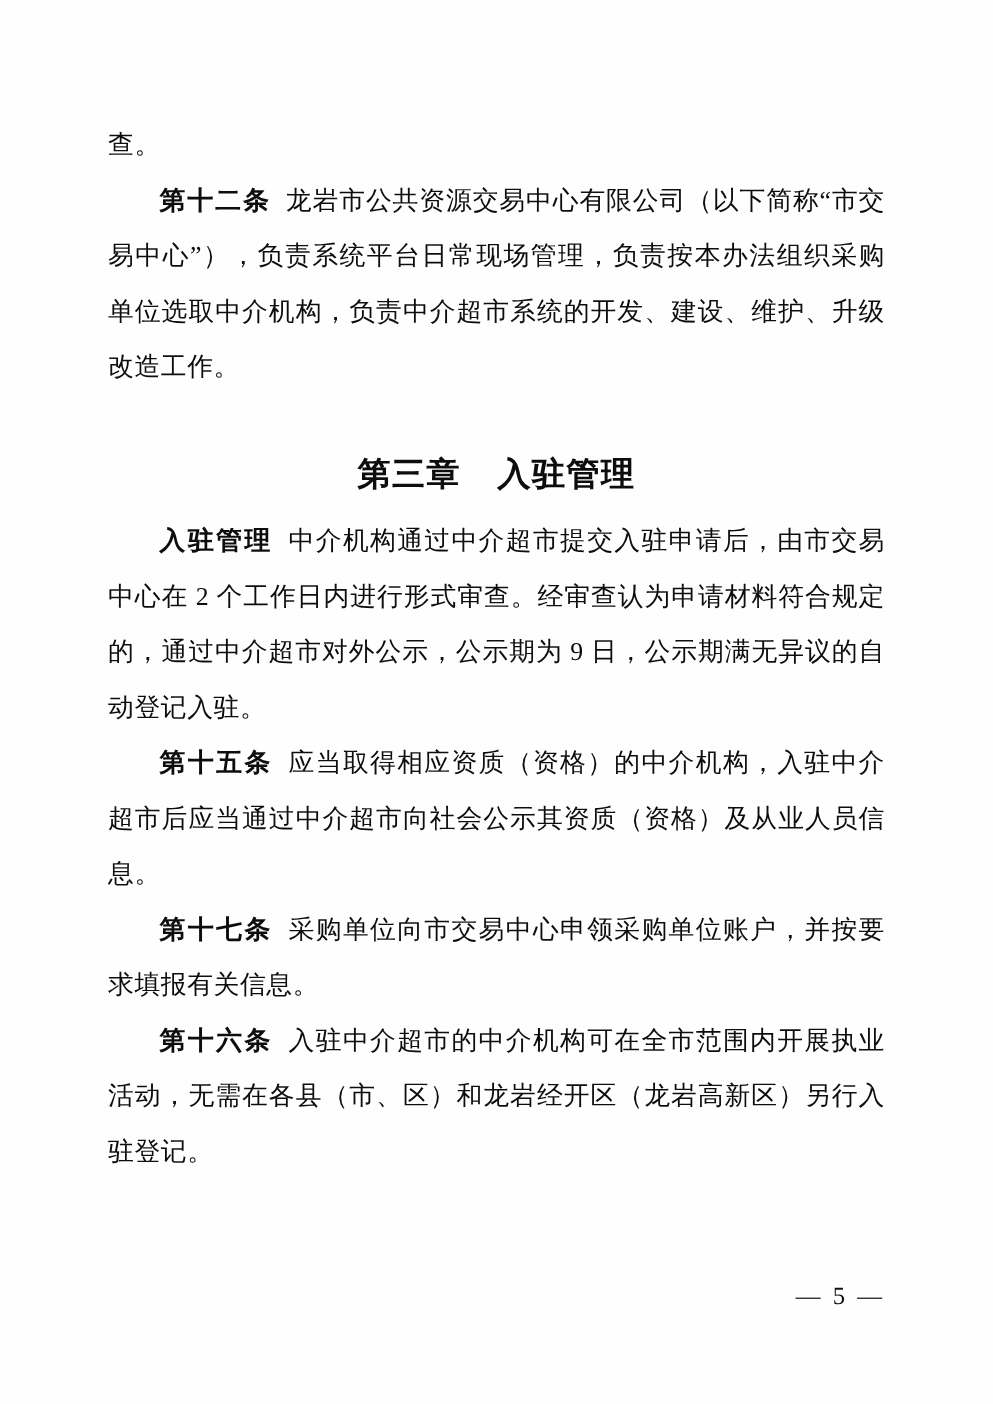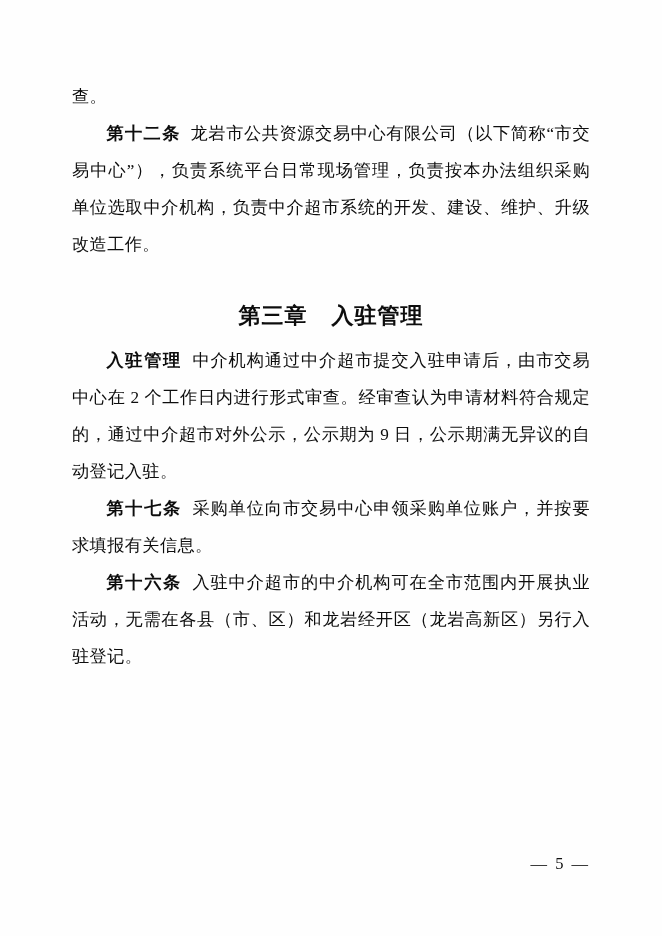--- a/index.html
+++ b/index.html
@@ -82,20 +82,23 @@
 
     <div class="chapter-title">
       <span>第三章</span><span class="sep"></span><span>入驻管理</span>
     </div>
 
 
     <p class="para indent">
       <span class="art-label">入驻管理</span><span>&nbsp;&nbsp;</span><span>中介机构通过中介超市提交入驻申请后，由市交易中心在 2 个工作日内进行形式审查。经审查认为申请材料符合规定的，通过中介超市对外公示，公示期为 9 日，公示期满无异议的自动登记入驻。</span>
     </p>
 
+    <p class="para indent">
+      <span class="art-label">第十五条</span><span>&nbsp;&nbsp;</span><span>应当取得相应资质（资格）的中介机构，入驻中介超市后应当通过中介超市向社会公示其资质（资格）及从业人员信息。</span>
+    </p>
 
     <p class="para indent">
       <span class="art-label">第十七条</span><span>&nbsp;&nbsp;</span><span>采购单位向市交易中心申领采购单位账户，并按要求填报有关信息。</span>
     </p>
 
     <p class="para indent">
       <span class="art-label">第十六条</span><span>&nbsp;&nbsp;</span><span>入驻中介超市的中介机构可在全市范围内开展执业活动，无需在各县（市、区）和龙岩经开区（龙岩高新区）另行入驻登记。</span>
     </p>
 
   </div>

